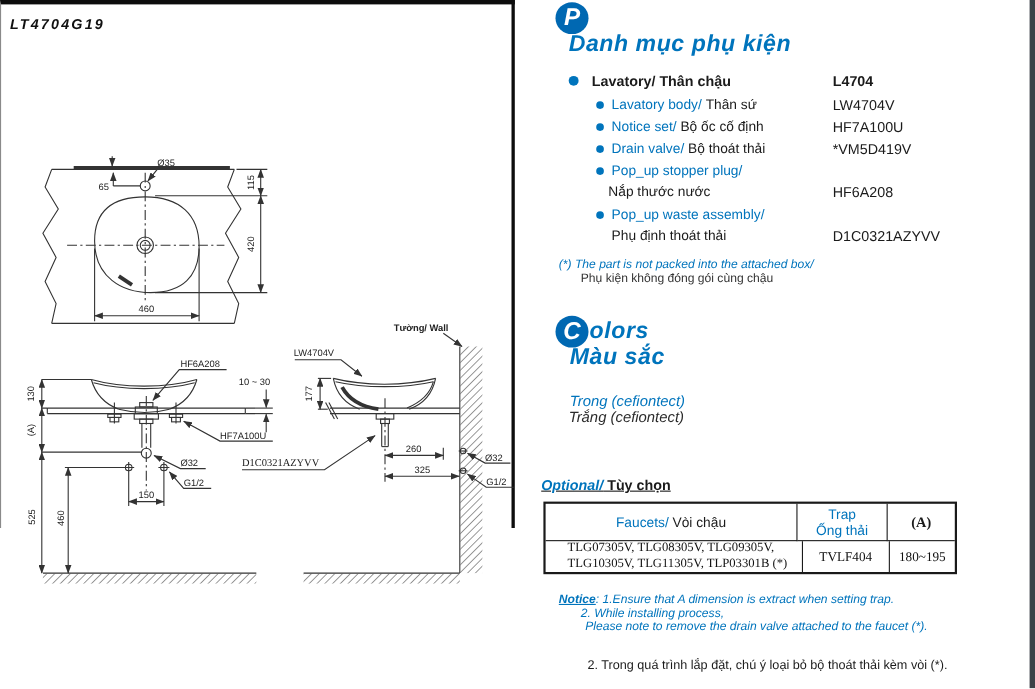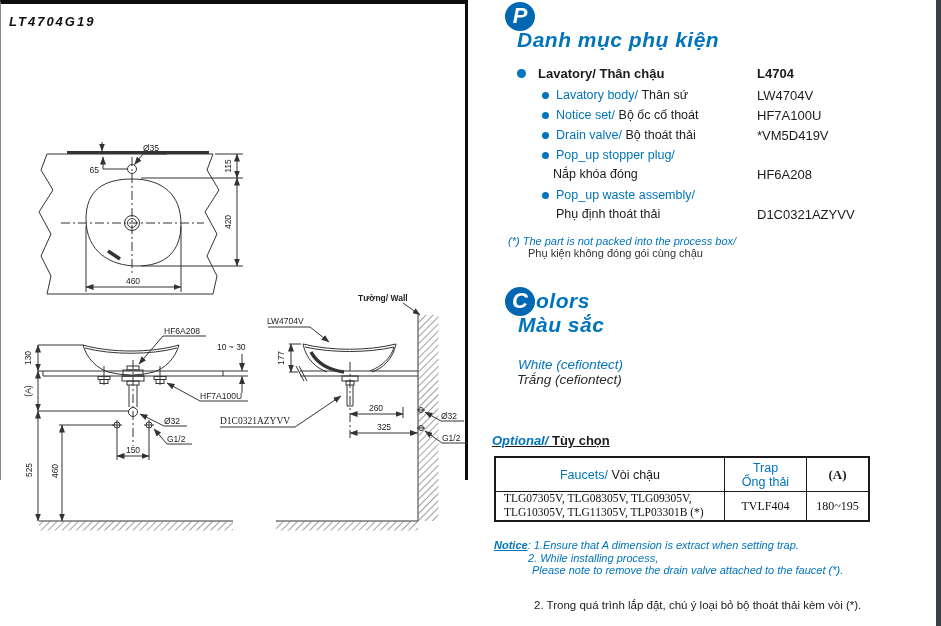--- a/index.html
+++ b/index.html
@@ -29,21 +29,21 @@
   .italic{font-style:italic;}
   .opt-head{font-size:13px;font-weight:bold;white-space:nowrap;text-decoration:underline;}
   .tbl{position:absolute;left:22px;top:456px;width:376px;border:2px solid #1a1a1a;box-sizing:border-box;}
   .tbl-row{display:flex;}
   .tbl-cell{box-sizing:border-box;border-right:1px solid #1a1a1a;display:flex;flex-direction:column;
       align-items:center;justify-content:center;}
   .tbl-cell:last-child{border-right:none;}
   .tbl-head .tbl-cell{height:34px;border-bottom:1px solid #1a1a1a;font-size:12.5px;}
   .c1{width:229px;} .c2{width:82px;} .c3{width:61px;}
   .tbl-body .tbl-cell{height:28px;font-family:"Liberation Serif",serif;font-size:12px;color:#111;}
-  .faucets-cell{align-items:flex-start !important;padding-left:8px;font-size:11.5px !important;line-height:1.2;justify-content:center;}
+  .faucets-cell{align-items:flex-start !important;padding-left:8px;font-size:11.5px !important;line-height:1.2;justify-content:center;margin-left:12px;}
   .note-line{font-size:11px;white-space:nowrap;}
   .u{text-decoration:underline;}
   .nowrap{white-space:nowrap;}
 </style>
 </head>
 <body>
 
 <div class="page">
 
   <div class="left-panel">
@@ -233,52 +233,52 @@
     <div class="list-row" style="left:45px;top:66px;font-weight:bold;">
       <span class="bullet-lg"></span><span class="dark">Lavatory/</span>&nbsp;<span class="dark">Thân chậu</span>
       <span class="val" style="font-weight:bold;">L4704</span>
     </div>
 
     <div class="list-row" style="left:70px;top:88px;font-size:12.5px;">
       <span class="bullet-sm"></span><span class="blue">Lavatory body/</span>&nbsp;<span class="dark">Thân sứ</span>
       <span class="val" style="left:215px;">LW4704V</span>
     </div>
     <div class="list-row" style="left:70px;top:108px;font-size:12.5px;">
-      <span class="bullet-sm"></span><span class="blue">Notice set/</span>&nbsp;<span class="dark">Bộ ốc cố thoát</span>
+      <span class="bullet-sm"></span><span class="blue">Notice set/</span>&nbsp;<span class="dark">Bộ ốc cố định</span>
       <span class="val" style="left:215px;">HF7A100U</span>
     </div>
     <div class="list-row" style="left:70px;top:128px;font-size:12.5px;">
       <span class="bullet-sm"></span><span class="blue">Drain valve/</span>&nbsp;<span class="dark">Bộ thoát thải</span>
       <span class="val" style="left:215px;">*VM5D419V</span>
     </div>
     <div class="list-row" style="left:70px;top:148px;font-size:12.5px;">
       <span class="bullet-sm"></span><span class="blue">Pop_up stopper plug/</span>
     </div>
     <div class="list-row" style="left:81px;top:167px;font-size:12.5px;">
-      <span class="dark">Nắp khóa đóng</span>
+      <span class="dark">Nắp thước nước</span>
       <span class="val" style="left:204px;">HF6A208</span>
     </div>
     <div class="list-row" style="left:70px;top:188px;font-size:12.5px;">
       <span class="bullet-sm"></span><span class="blue">Pop_up waste assembly/</span>
     </div>
     <div class="list-row" style="left:84px;top:207px;font-size:12.5px;">
       <span class="dark">Phụ định thoát thải</span>
       <span class="val" style="left:201px;">D1C0321AZYVV</span>
     </div>
 
-    <div class="abs fn blue italic" style="left:36px;top:235px;">(*) The part is not packed into the process box/</div>
+    <div class="abs fn blue italic" style="left:36px;top:235px;">(*) The part is not packed into the attached box/</div>
     <div class="abs fn" style="left:56px;top:247px;color:#333;">Phụ kiện không đóng gói cùng chậu</div>
 
     <div class="abs h-circle" style="left:33px;top:287px;">
       <span>C</span>
     </div>
     <div class="abs h-text" style="left:64px;top:289px;">olors</div>
     <div class="abs h-text" style="left:46px;top:313px;">Màu sắc</div>
 
-    <div class="abs blue italic nowrap" style="left:46px;top:357px;font-size:13.5px;">White (cefiontect)</div>
+    <div class="abs blue italic nowrap" style="left:46px;top:357px;font-size:13.5px;">Trong (cefiontect)</div>
     <div class="abs dark italic nowrap" style="left:45px;top:372px;font-size:13.5px;color:#2a2a2a;">Trắng (cefiontect)</div>
 
     <div class="abs opt-head" style="left:20px;top:433px;">
       <span class="blue italic">Optional/</span><span class="dark"> Tùy chọn</span>
     </div>
 
     <div class="tbl">
       <div class="tbl-row tbl-head">
         <div class="tbl-cell c1">
           <div class="nowrap"><span class="blue">Faucets/</span><span class="dark"> Vòi chậu</span></div>
@@ -292,21 +292,21 @@
       <div class="tbl-row tbl-body">
         <div class="tbl-cell c1 faucets-cell">
           <div>TLG07305V,  TLG08305V,  TLG09305V,</div>
           <div>TLG10305V, TLG11305V, TLP03301B (*)</div>
         </div>
         <div class="tbl-cell c2">TVLF404</div>
         <div class="tbl-cell c3">180~195</div>
       </div>
     </div>
 
-    <div class="abs note-line blue italic" style="left:22px;top:539px;">
+    <div class="abs note-line blue italic" style="left:36px;top:539px;">
       <span class="u" style="font-weight:bold;">Notice</span><span>: 1.Ensure that A dimension is extract when setting trap.</span>
     </div>
     <div class="abs note-line blue italic" style="left:56px;top:552px;">2. While installing process,</div>
     <div class="abs note-line blue italic" style="left:60px;top:564px;">Please note to remove the drain valve attached to the faucet  (*).</div>
 
     <div class="abs note-line dark" style="left:62px;top:599px;font-size:11.5px;">2. Trong quá trình lắp đặt, chú ý loại bỏ bộ thoát thải kèm vòi (*).</div>
 
   </div>
 
   <div class="edge-strip"></div>

